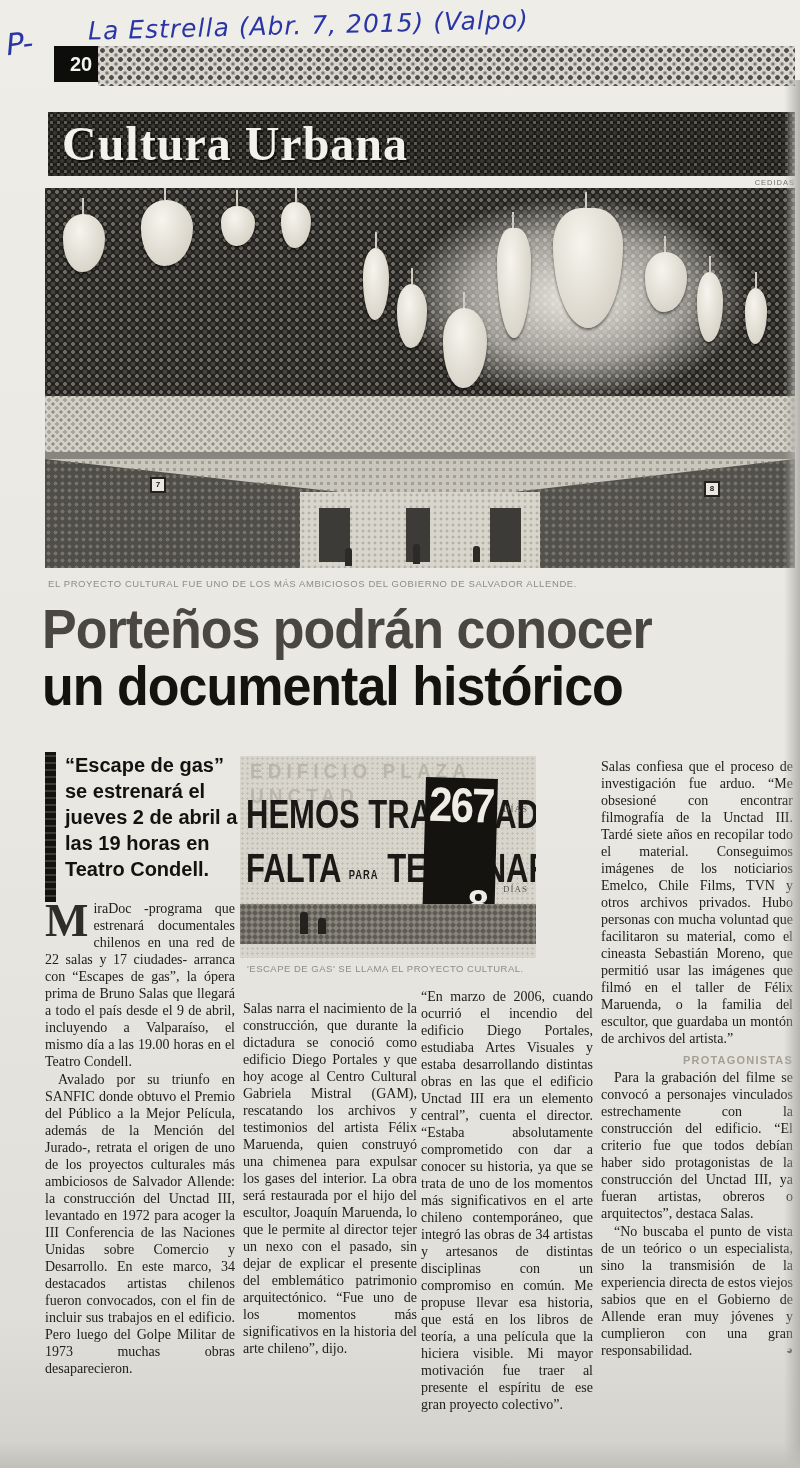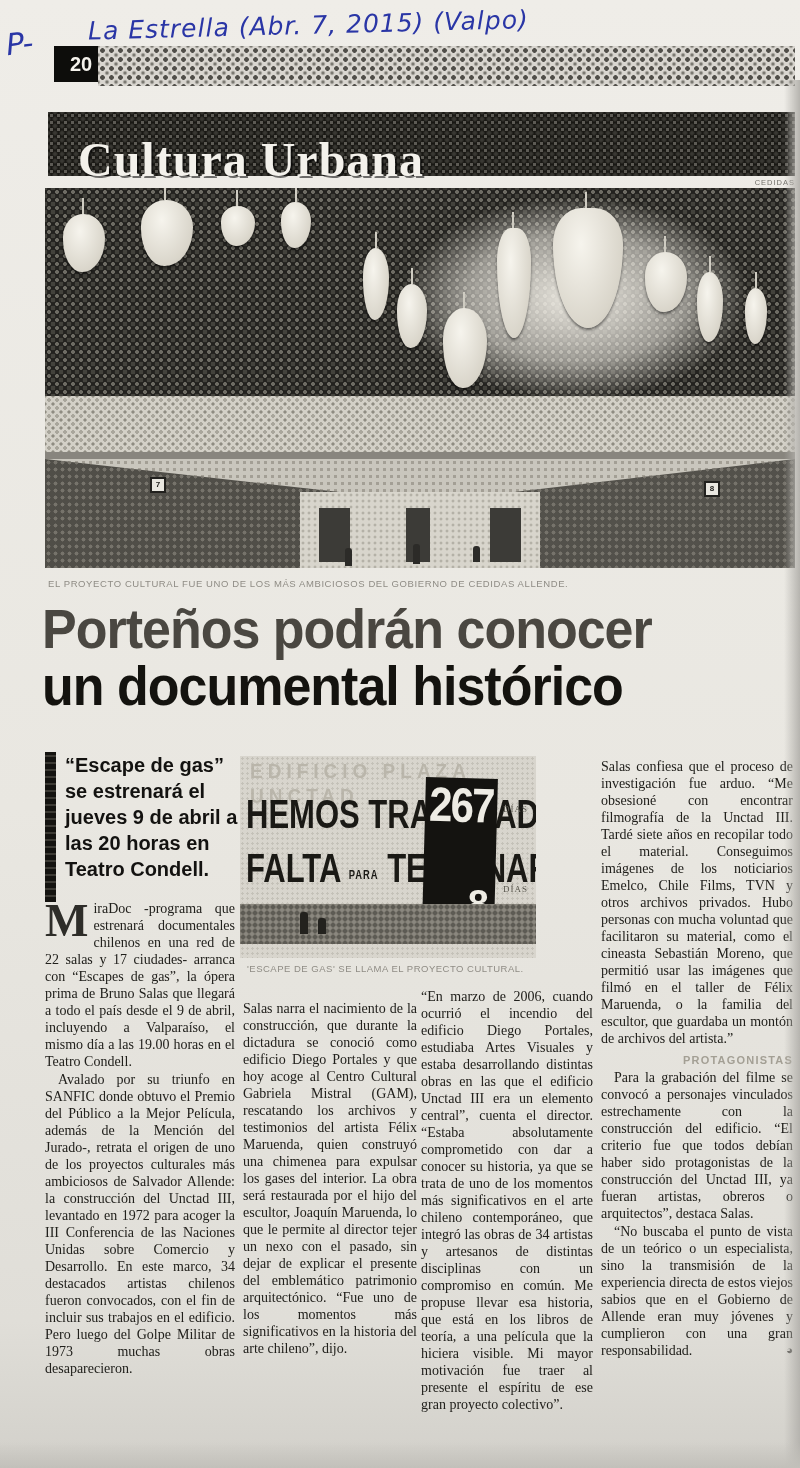--- a/index.html
+++ b/index.html
@@ -17,21 +17,21 @@
       radial-gradient(circle,#504e49 2.1px,transparent 2.5px) 0 0/9px 9px,
       radial-gradient(circle,#7b7972 1.7px,transparent 2.1px) 4.5px 4.5px/9px 9px,
       #d9d6d0;}
 
   
   .banner{position:absolute;left:48px;top:112px;width:747px;height:64px;
     background:
       radial-gradient(circle,#5d5b55 1.6px,transparent 2px) 0 0/7px 7px,
       radial-gradient(circle,#393833 2px,transparent 2.4px) 3.5px 3.5px/7px 7px,
       #191814;}
-  .banner h1{margin:16px;padding:2px 0 0 14px;font:bold 48px/60px "Liberation Serif",serif;color:#f3f1eb;text-shadow:2px 2px 0 rgba(0,0,0,.55);letter-spacing:1px;}
+  .banner h1{margin:0;padding:2px 0 0 14px;font:bold 48px/60px "Liberation Serif",serif;color:#f3f1eb;text-shadow:2px 2px 0 rgba(0,0,0,.55);letter-spacing:1px;}
   .credit{position:absolute;left:48px;top:178px;width:747px;text-align:right;font:7.5px "Liberation Sans",sans-serif;color:#716f69;letter-spacing:1px;}
 
   
   .photo{position:absolute;left:45px;top:188px;width:750px;height:380px;background:#262522;overflow:hidden;}
   .ph-top{position:absolute;left:0;top:0;width:100%;height:208px;
     background:
       radial-gradient(circle,#6e6c64 1.8px,transparent 2.2px) 0 0/8px 8px,
       radial-gradient(circle,#43423c 2.2px,transparent 2.6px) 4px 4px/8px 8px,
       #23221f;}
   .ph-glow{position:absolute;left:360px;top:10px;width:340px;height:200px;background:radial-gradient(ellipse at center,rgba(243,240,232,.95) 0%,rgba(243,240,232,.55) 45%,rgba(243,240,232,0) 72%);}
@@ -152,30 +152,30 @@
         <div class="door" style="right:8%;"></div>
       </div>
       <div class="figure" style="left:49%;bottom:4px;"></div>
       <div class="figure" style="left:57%;bottom:6px;height:16px;"></div>
       <div class="figure" style="left:40%;bottom:2px;height:18px;"></div>
       <div class="sign" style="left:14%;top:18px;">7</div>
       <div class="sign" style="right:10%;top:22px;">8</div>
     </div>
   </div>
 
-  <div class="photo-caption">EL PROYECTO CULTURAL FUE UNO DE LOS MÁS AMBICIOSOS DEL GOBIERNO DE CEDIDAS ALLENDE.</div>
+  <div class="photo-caption">EL PROYECTO CULTURAL FUE UNO DE LOS MÁS AMBICIOSOS DEL GOBIERNO DE SALVADOR ALLENDE.</div>
 
   <div class="headline">
     <div class="hl1">Porteños podrán conocer</div>
     <div class="hl2">un documental histórico</div>
   </div>
 
   <div class="lead-block">
     <div class="lead-bar"></div>
-    <div class="lead-text">“Escape de gas” se estrenará el jueves 9 de abril a las 20 horas en Teatro Condell.</div>
+    <div class="lead-text">“Escape de gas” se estrenará el jueves 2 de abril a las 19 horas en Teatro Condell.</div>
   </div>
 
   <div class="col" id="col1">
     <p><span class="dropcap">M</span><span>iraDoc -programa que estrenará documentales chilenos en una red de 22 salas y 17 ciudades- arranca con “Escapes de gas”, la ópera prima de Bruno Salas que llegará a todo el país desde el 9 de abril, incluyendo a Valparaíso, el mismo día a las 19.00 horas en el Teatro Condell.</span></p>
     <p>Avalado por su triunfo en SANFIC donde obtuvo el Premio del Público a la Mejor Película, además de la Mención del Jurado-, retrata el origen de uno de los proyectos culturales más ambiciosos de Salvador Allende: la construcción del Unctad III, levantado en 1972 para acoger la III Conferencia de las Naciones Unidas sobre Comercio y Desarrollo. En este marco, 34 destacados artistas chilenos fueron convocados, con el fin de incluir sus trabajos en el edificio. Pero luego del Golpe Militar de 1973 muchas obras desaparecieron.</p>
   </div>
 
   <div class="inset">
     <div class="ghost">EDIFICIO PLAZA UNCTAD</div>
     <div class="big1">HEMOS TRABAJADO</div>

